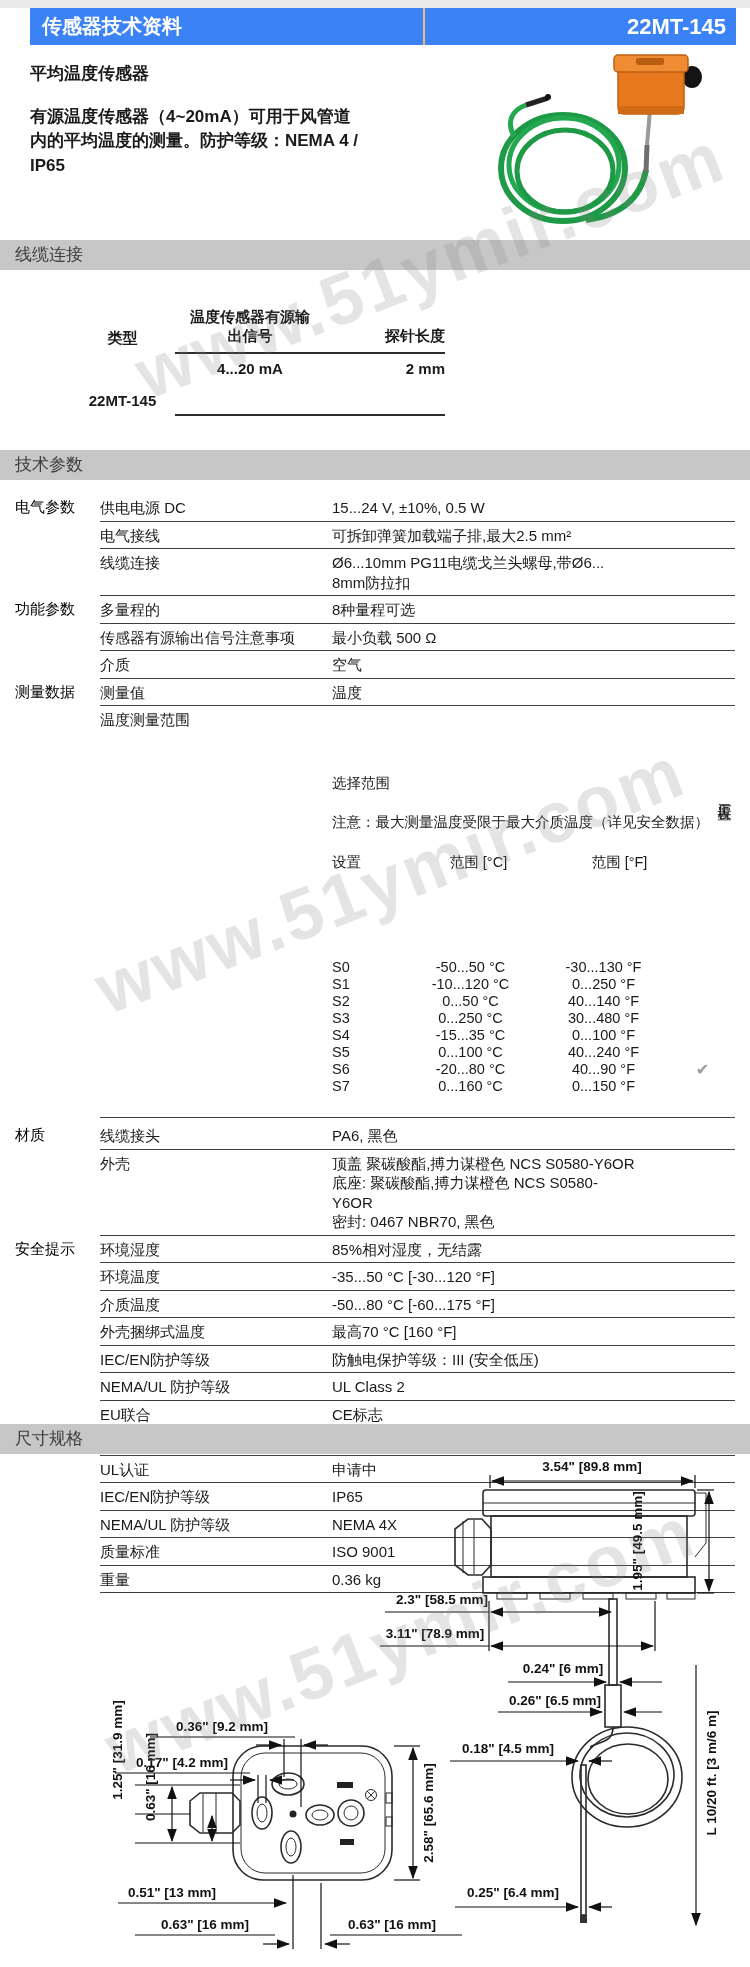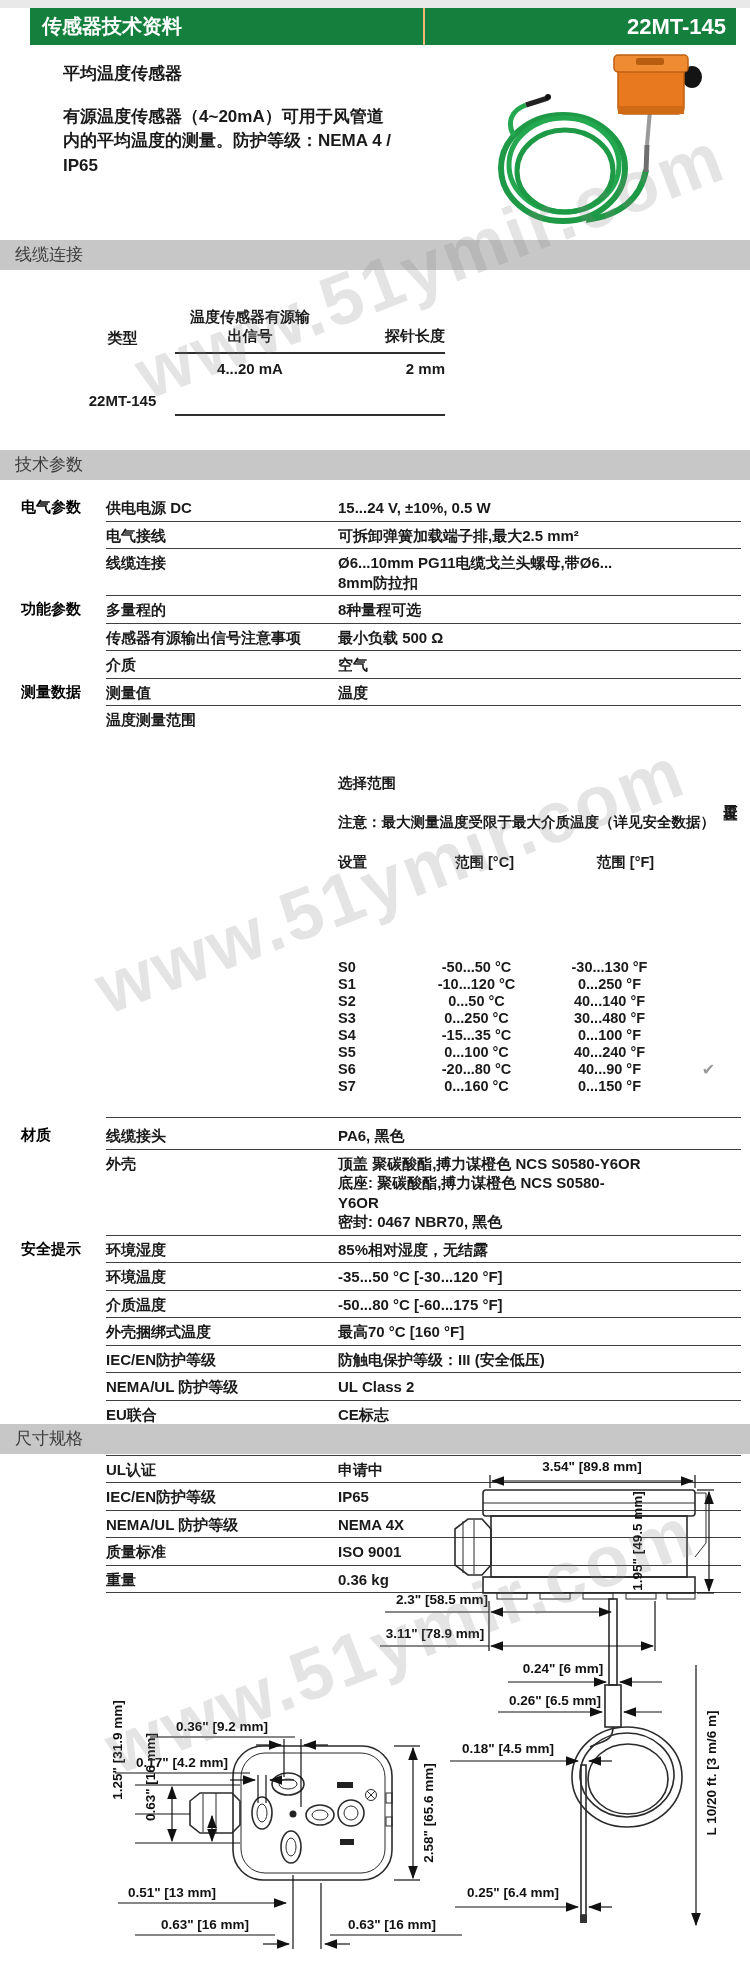--- a/index.html
+++ b/index.html
@@ -1,47 +1,47 @@
 <!DOCTYPE html>
 <html><head>
 <meta charset="utf-8">
 <style>
   html,body{margin:0;padding:0;background:#ffffff;}
   #page{position:relative;width:750px;height:1967px;background:#ffffff;overflow:hidden;
         font-family:"Liberation Sans","DejaVu Sans",sans-serif;color:#1a1a1a;margin:0 auto;}
   .topstrip{position:absolute;left:0;top:0;width:750px;height:8px;background:#e9e9e9;}
   
   .hdr{position:absolute;left:30px;top:8px;right:14px;height:37px;display:flex;}
-  .hdr .seg{background:#15803d;color:#fff;font-weight:bold;display:flex;align-items:center;}
+  .hdr .seg{background:#3b82f6;color:#fff;font-weight:bold;display:flex;align-items:center;}
   .hdr .seg-l{flex:0 0 381px;font-size:20px;padding-left:12px;}
   .hdr .divider{width:2px;background:#f6b477;}
   .hdr .seg-r{flex:1;font-size:22px;justify-content:flex-end;padding-right:10px;}
   
-  .intro{position:absolute;left:30px;top:62px;width:440px;font-weight:bold;font-size:17px;line-height:1.45;margin-left:33px;}
+  .intro{position:absolute;left:30px;top:62px;width:440px;font-weight:bold;font-size:17px;line-height:1.45;}
   .intro .sub{margin-bottom:18px;}
   .intro .desc{white-space:pre-line;}
   .prod-svg{position:absolute;left:468px;top:50px;}
   
   .secbar{position:absolute;left:0;width:750px;height:30px;background:#c7c7c7;color:#3d3d3d;
           font-size:17px;line-height:30px;padding-left:15px;box-sizing:border-box;}
   
   .mtable{position:absolute;left:70px;top:297px;font-weight:bold;font-size:15px;}
   .mt-row{display:flex;}
   .mt-c1{width:105px;text-align:center;margin-top:32px;}
   .mt-wrap{display:flex;width:270px;}
   .mt-c2{width:150px;text-align:center;white-space:pre-line;}
   .mt-c3{width:120px;text-align:right;}
   .mt-head{align-items:flex-end;}
   .mt-head .mt-wrap{border-bottom:2px solid #2e2e2e;padding-bottom:6px;align-items:flex-end;}
   .mt-head .mt-c1{padding-bottom:6px;}
   .mt-data{margin-top:0;}
   .mt-data .mt-wrap{border-bottom:2px solid #2e2e2e;padding:6px 0 7px;}
   .mt-data .mt-c1{padding:6px 0 7px;}
   
-  .ttable{position:absolute;left:21px;top:494px;width:720px;font-size:15px;font-weight:bold;}
+  .ttable{position:absolute;left:15px;top:494px;width:720px;font-size:15px;font-weight:normal;}
   .trow{display:flex;}
   .tcat{width:85px;padding-top:4px;color:#000;}
   .tinner{flex:1;display:flex;border-bottom:1px solid #3f3f3f;padding:4px 0 3px;min-height:17px;line-height:1.3;}
   .tname{width:228px;padding-right:4px;}
   .tvalue{flex:1;white-space:pre-line;}
   
   #range-block{position:relative;margin-top:21px;font-size:14.5px;}
   .rb-intro{margin-bottom:1px;margin-top:24px;}
   .rb-note{line-height:1.35;}
   .rb-head{display:flex;margin-top:2px;gap:8px;}

